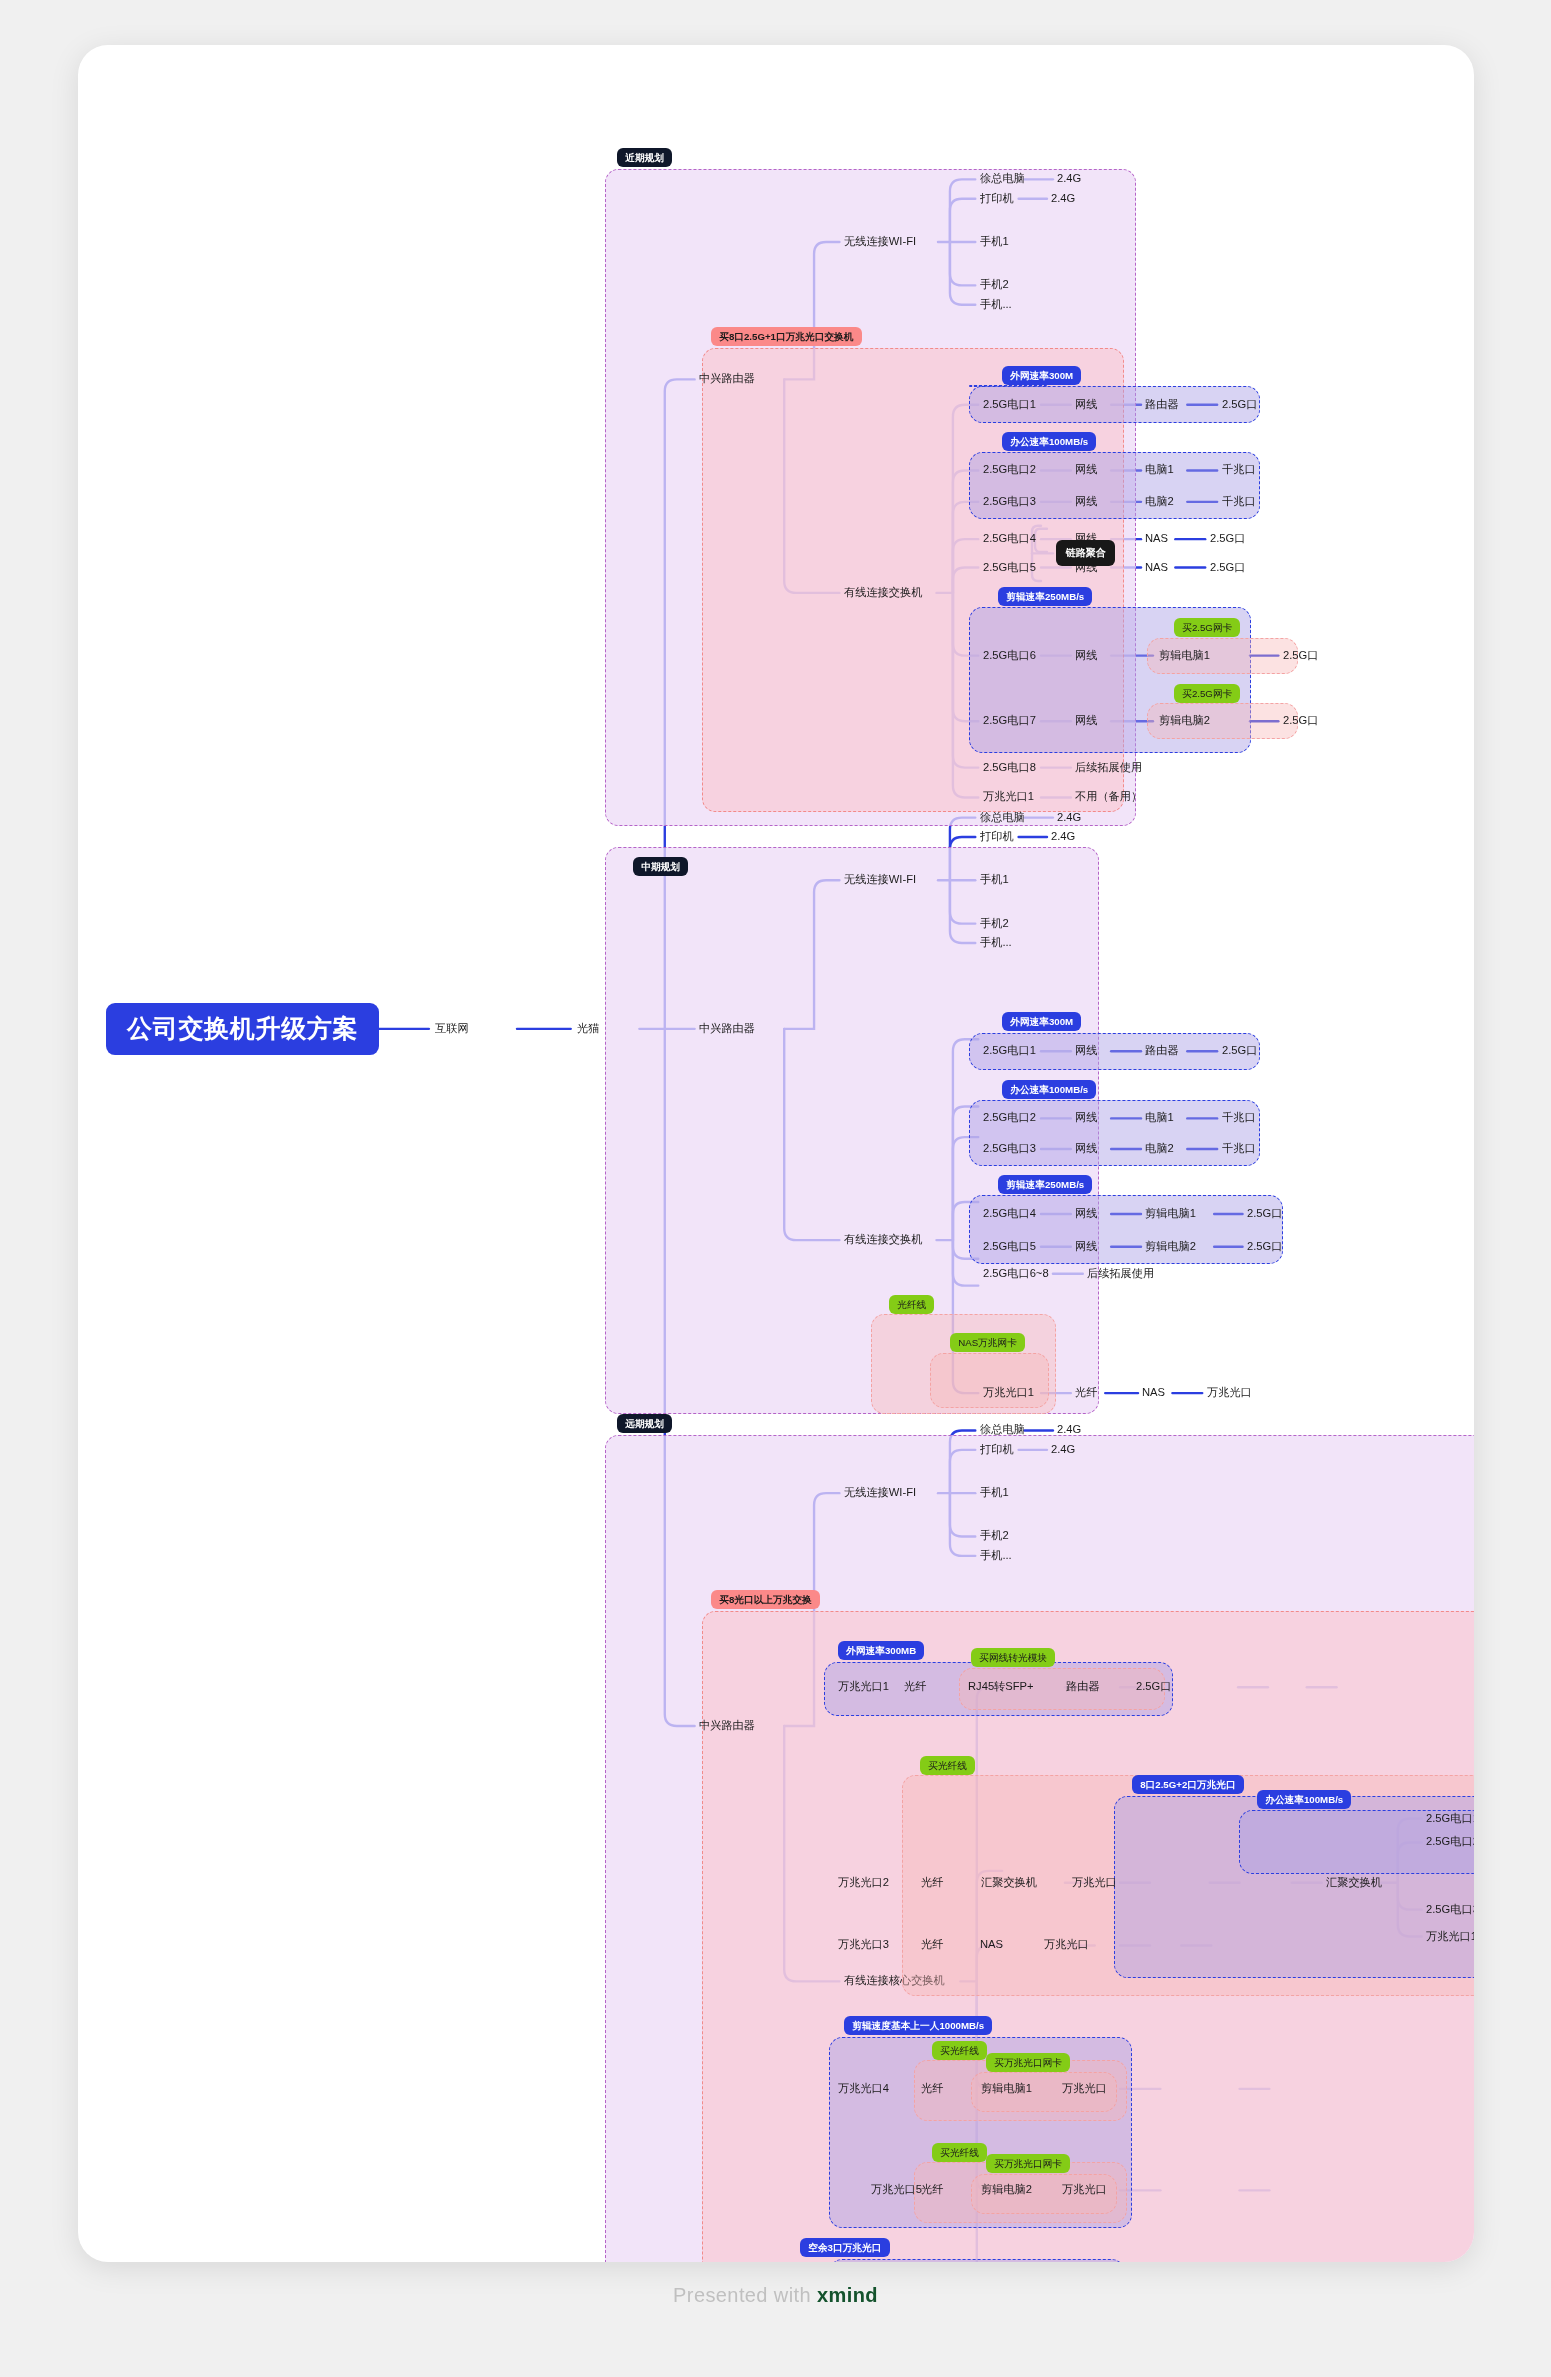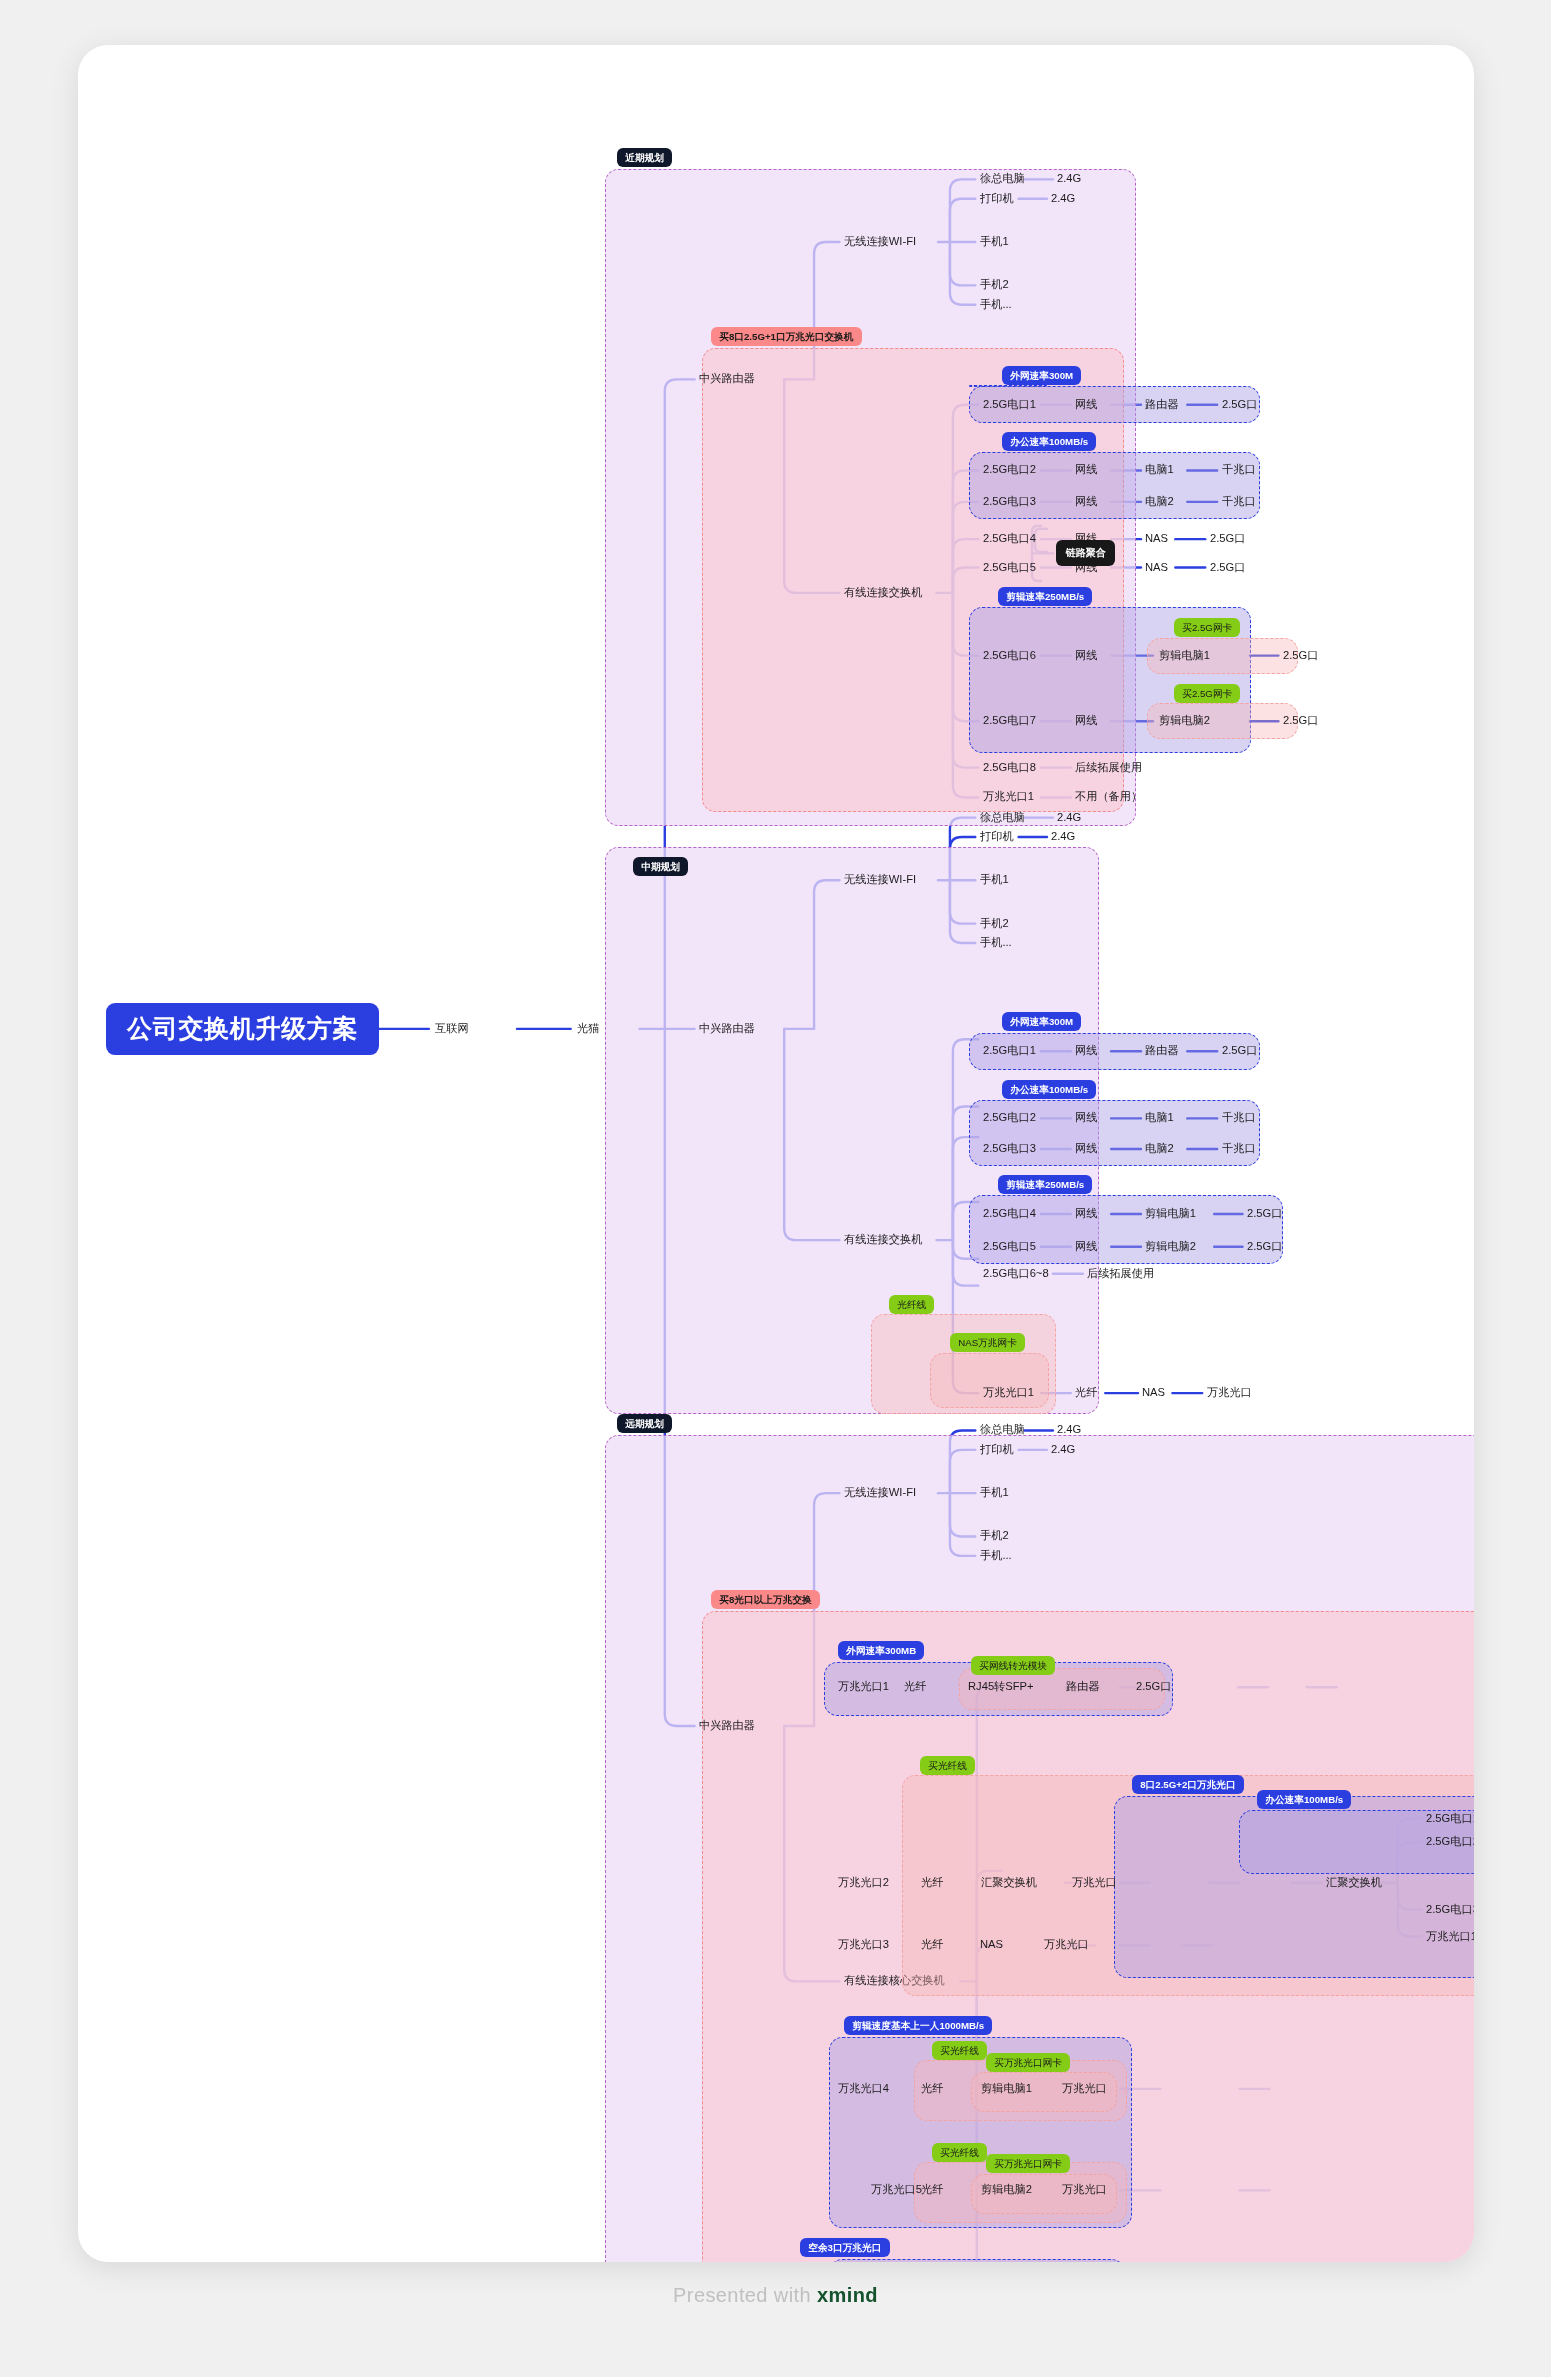--- a/index.html
+++ b/index.html
@@ -380,21 +380,21 @@
     <div class="node plain" style="left:979px; top:1385px;">2.4G</div>
     <div class="node plain" style="left:902px; top:1405px;">打印机</div>
     <div class="node plain" style="left:973px; top:1405px;">2.4G</div>
     <div class="node plain" style="left:902px; top:1448px;">手机1</div>
     <div class="node plain" style="left:902px; top:1491px;">手机2</div>
     <div class="node plain" style="left:902px; top:1511px;">手机...</div>
 
     <div class="bound blue" style="left:746px; top:1617px; width:349px; height:54px;"></div>
     <div class="btitle blue" style="left:760px; top:1596px;">外网速率300MB</div>
     <div class="bound redsoft" style="left:881px; top:1623px; width:206px; height:42px;"></div>
-    <div class="btitle red" style="left:893px; top:1603px;margin-top:8px;">买网线转光模块</div>
+    <div class="btitle red" style="left:893px; top:1603px;">买网线转光模块</div>
     <div class="node plain" style="left:760px; top:1642px;">万兆光口1</div>
     <div class="node plain" style="left:1021px; top:1642px; left:826px;">光纤</div>
     <div class="node plain" style="left:890px; top:1642px;">RJ45转SFP+</div>
     <div class="node plain" style="left:988px; top:1642px;">路由器</div>
     <div class="node plain" style="left:1058px; top:1642px;">2.5G口</div>
 
     <div class="bound redsoft" style="left:824px; top:1730px; width:600px; height:221px;"></div>
     <div class="btitle red" style="left:842px; top:1711px;">买光纤线</div>
     <div class="bound blue" style="left:1036px; top:1751px; width:375px; height:182px;"></div>
     <div class="btitle blue" style="left:1054px; top:1730px;">8口2.5G+2口万兆光口</div>

